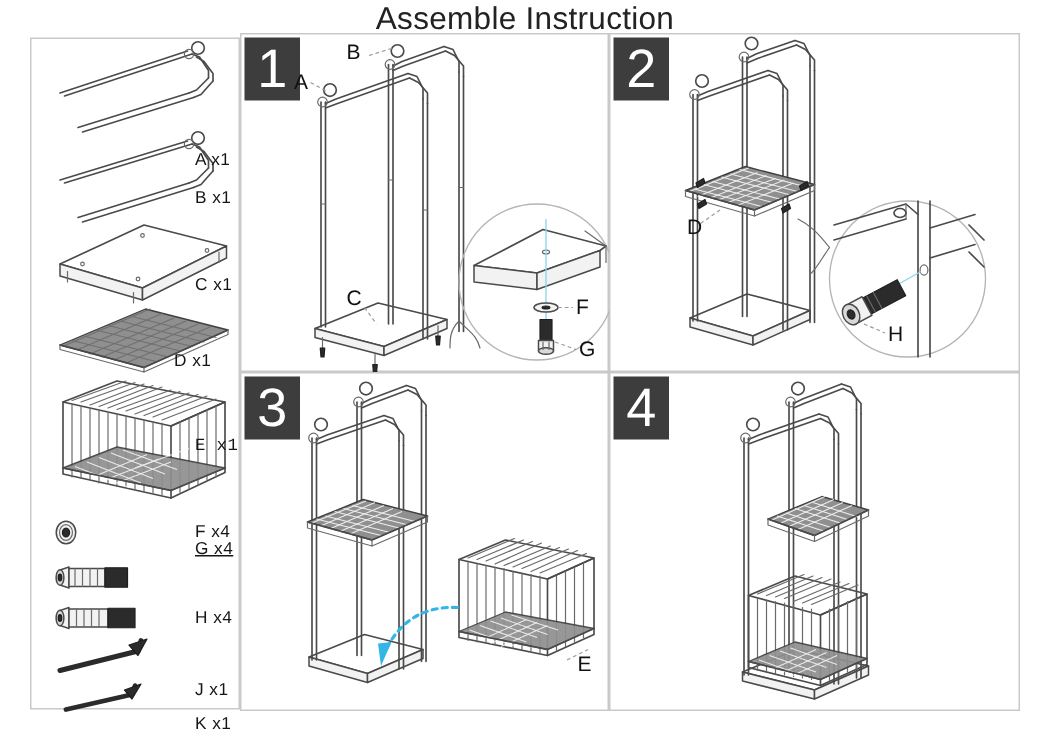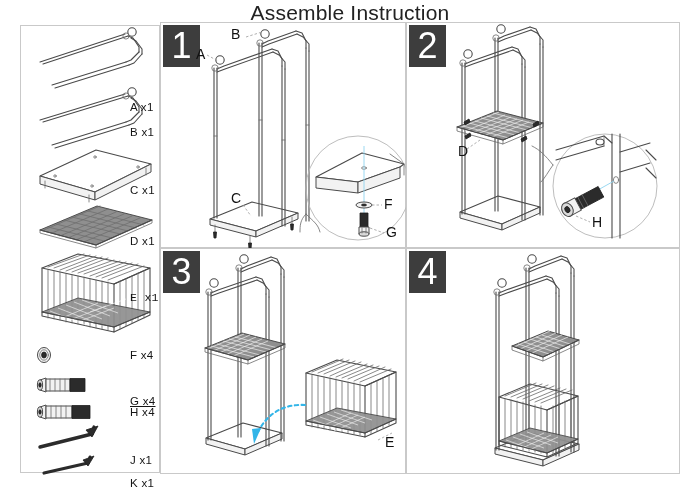--- a/index.html
+++ b/index.html
@@ -201,24 +201,24 @@
     <g>
       <path d="M44 473 L88 463" stroke="#2b2b2b" stroke-width="3.2" stroke-linecap="round" fill="none"></path>
       <path d="M88 463 L90 457" stroke="#2b2b2b" stroke-width="3" stroke-linecap="round" fill="none"></path>
       <path class="fill-d" d="M83 460 L94 456 L88 466 Z"></path>
     </g>
   </svg>
 
   <div class="part-label" style="left:130px;top:66px;margin-top:35px;">A x1</div>
   <div class="part-label" style="left:130px;top:126px;text-align:center;">B x1</div>
   <div class="part-label" style="left:130px;top:184px;">C x1</div>
-  <div class="part-label" style="left:130px;top:235px;">D x1</div>
+  <div class="part-label" style="left:116px;top:235px;">D x1</div>
   <div class="part-label" style="left:130px;top:291px;font-family:Liberation Mono, monospace;">E x1</div>
   <div class="part-label" style="left:130px;top:349px;">F x4</div>
-  <div class="part-label" style="left:130px;top:395px;text-decoration:underline;">G x4</div>
+  <div class="part-label" style="left:130px;top:360px;text-decoration:underline;">G x4</div>
   <div class="part-label" style="left:130px;top:406px;">H x4</div>
   <div class="part-label" style="left:130px;top:434px;margin-top:20px;">J x1</div>
   <div class="part-label" style="left:130px;top:477px;text-align:center;">K x1</div>
 
   <div class="panel" id="panel-1"></div>
   <div class="step-badge" style="left:163px;top:25px;">1</div>
 
   <svg class="art" width="700" height="496" aria-hidden="true">
 
     <g>

